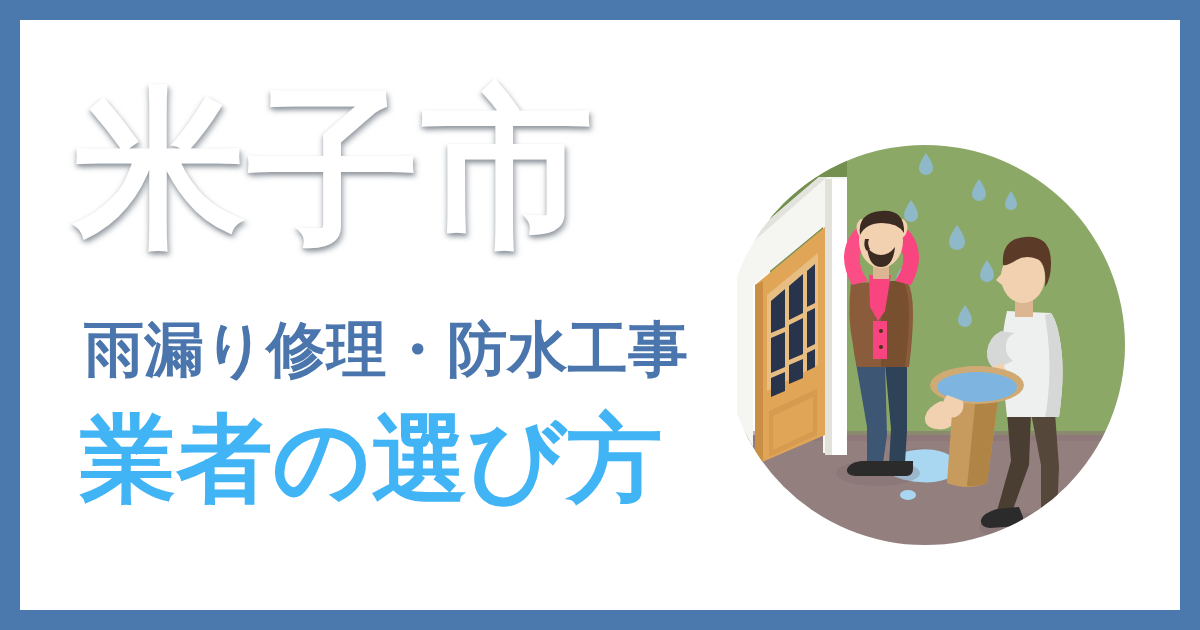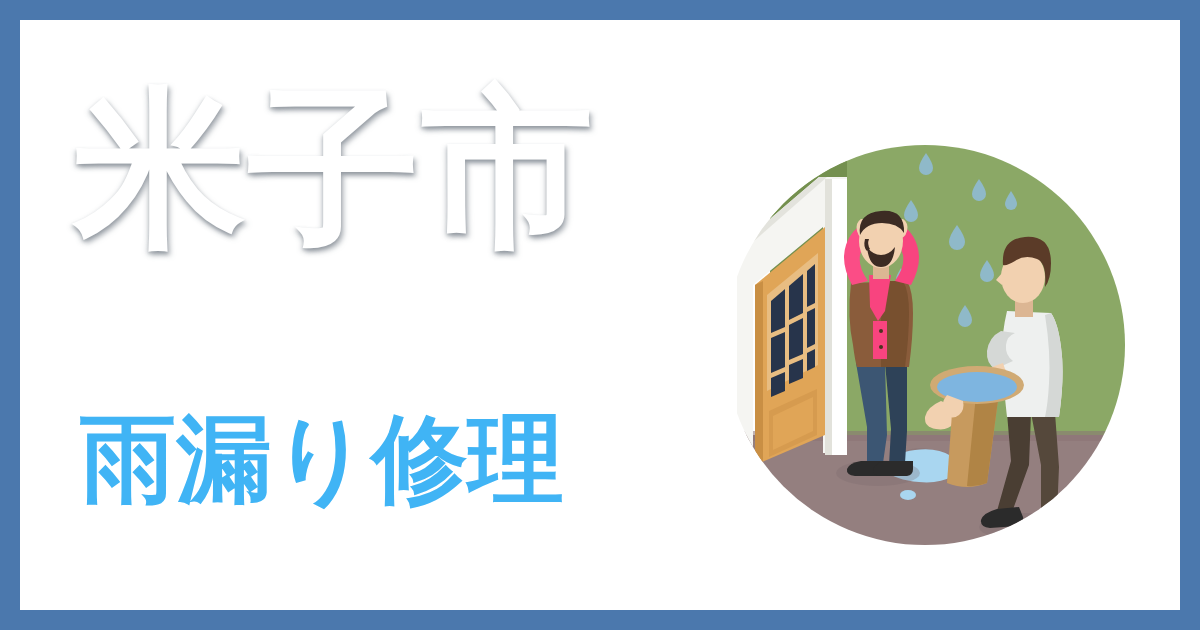--- a/index.html
+++ b/index.html
@@ -73,21 +73,22 @@
   .illus{display:block;width:420px;height:420px;}
 </style>
 </head>
 <body>
 
 <div class="banner">
   <div class="inner">
 
     <div class="text-block">
       <div class="city-title">米子市</div>
-      <div class="headline">雨漏り修理</div>
+      <div class="subtitle">雨漏り修理・防水工事</div>
+      <div class="headline">業者の選び方</div>
     </div>
 
     <div class="illus-wrap">
       <svg class="illus" viewBox="0 0 420 420" xmlns="http://www.w3.org/2000/svg">
         <defs>
           <clipPath id="circclip">
             <circle cx="210" cy="210" r="200"></circle>
           </clipPath>
         </defs>
 

